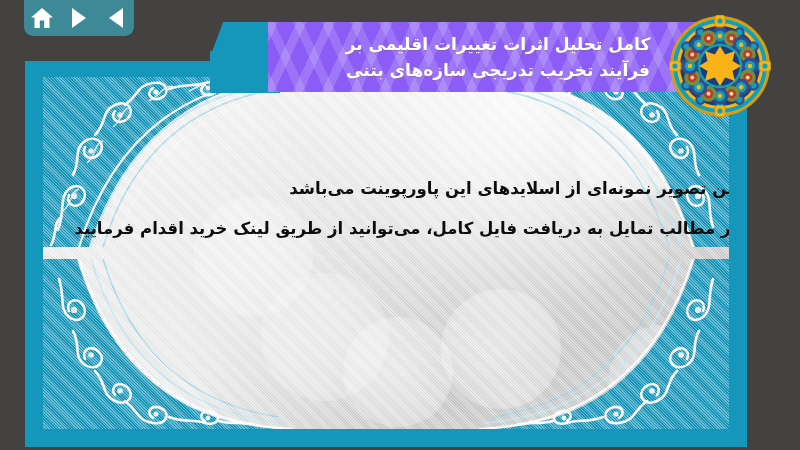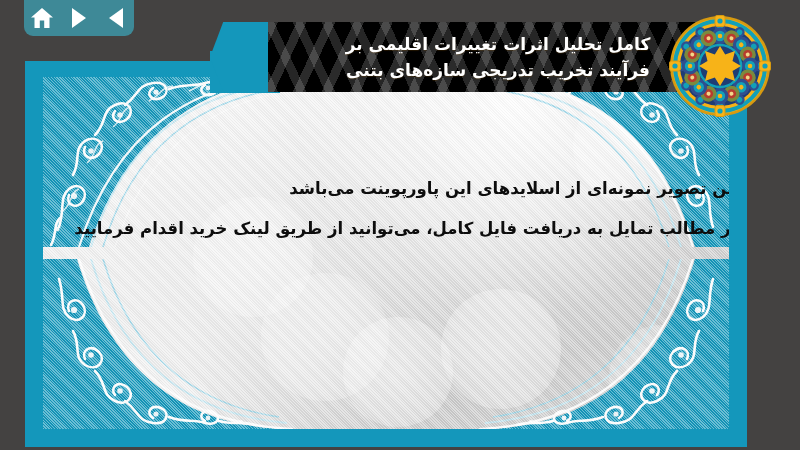--- a/index.html
+++ b/index.html
@@ -112,21 +112,21 @@
   #corner-bl { left: 0; bottom: 0; transform: scaleY(-1); }
   #corner-br { right: 0; bottom: 0; transform: scale(-1,-1); }
 
   
   #title-banner {
     position: absolute;
     left: 268px;
     top: 22px;
     width: 460px;
     height: 70px;
-    background: #000000;
+    background: #8b5cf6;
     z-index: 40;
     overflow: hidden;
     display: flex;
     align-items: center;
     justify-content: center;
   }
   #title-banner .chevrons {
     position: absolute;
     inset: 0;
     background-image:

